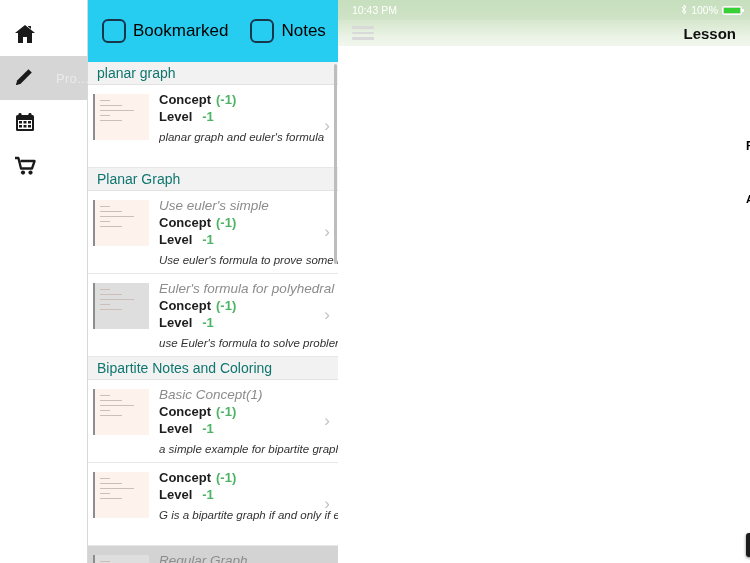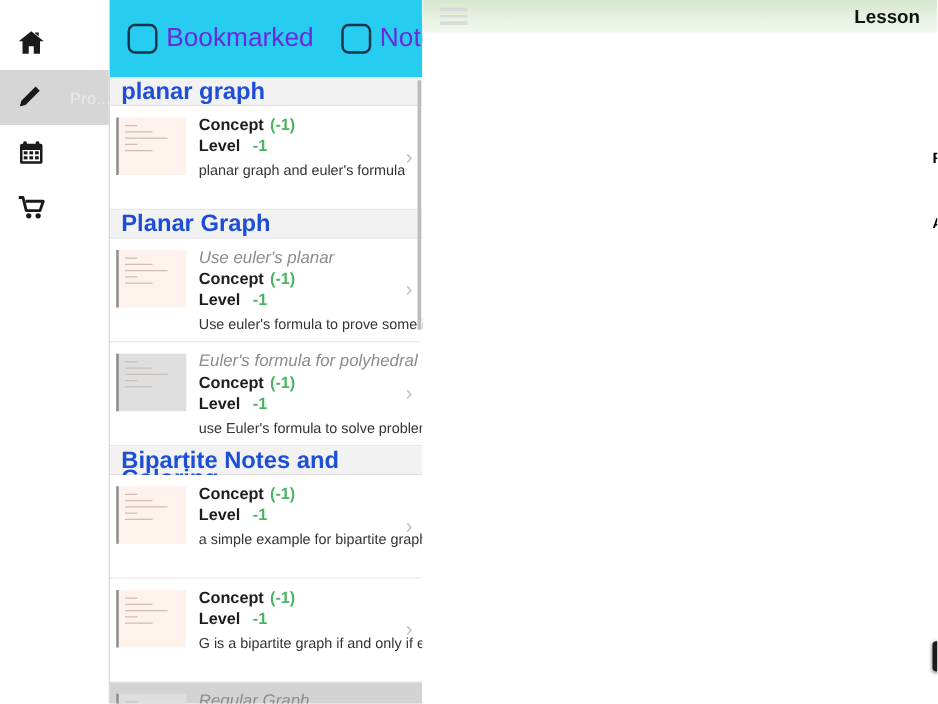--- a/index.html
+++ b/index.html
@@ -31,45 +31,45 @@
   
   .listpanel { width:250px; flex:0 0 250px; height:563px; background:#fff; position:relative; overflow:hidden; }
   .list-header {
     height:62px; background:#26cdf0; display:flex; align-items:center; gap:10px;
     padding-left:14px;
   }
   .cbwrap { display:flex; align-items:center; gap:7px; }
   .cbox {
     width:24px; height:24px; border:2.5px solid #17364a; border-radius:6px; background:#26cdf0;
   }
-  .cblabel { font-size:21px; color:#6d28d9; }
+  .cblabel { font-size:17px; color:#000000; }
   .section-head {
-    background:#f2f2f2; padding:4px 0 4px 9px; font-size:19px; color:#1d4ed8;
-    font-weight:700; border-bottom:1px solid #e2e2e2; height:23px; line-height:15px;
+    background:#f2f2f2; padding:4px 0 4px 9px; font-size:14px; color:#0f766e;
+    font-weight:400; border-bottom:1px solid #e2e2e2; height:23px; line-height:15px;
   }
   .row {
     position:relative; display:flex; padding:6px 0 7px 5px; background:#fff;
     border-bottom:1px solid #e7e7e7; min-height:83px;
   }
   .row.selected { background:#d3d3d3; }
   .thumb {
     width:56px; height:46px; flex:0 0 56px; margin-top:3px;
     background:#fdf3ec; border-left:2px solid #8d8d8d; overflow:hidden; position:relative;
   }
   .row.selected .thumb, .thumb.gray { background:#dedede; }
   .thumb .tl { position:absolute; background:#cbbfb7; height:1px; }
   .rowbody { flex:1; padding-left:10px; padding-right:20px; }
   .rowtitle {
     font-style:italic; font-size:13.5px; color:#8c8c8c; line-height:17px;
     white-space:nowrap; overflow:hidden;
   }
   .kv { font-size:13px; line-height:17px; color:#1d1d1d; font-weight:bold; }
   .kv .val { color:#4cb464; font-weight:bold; margin-left:5px; }
   .rowdesc {
-    font-size:11.5px; color:#333; margin-top:6px; white-space:nowrap; overflow:hidden;
+    font-size:11.5px; color:#333; margin-top:6px; white-space:nowrap; overflow:hidden;font-style:italic;
   }
   .chev {
     position:absolute; right:8px; top:50%; transform:translateY(-50%);
     color:#c2c2c2; font-size:17px; font-weight:300;
   }
   .scrollbar {
     position:absolute; right:1px; top:64px; width:3px; height:200px;
     background:#bdbdbd; border-radius:2px;
   }
 
@@ -204,21 +204,21 @@
         <div class="section-head">Planar Graph</div>
         <div class="row">
           <div class="thumb">
             <span class="tl" style="left: 5px; top: 6px; width: 10px;"></span>
             <span class="tl" style="left: 5px; top: 11px; width: 22px;"></span>
             <span class="tl" style="left: 5px; top: 16px; width: 34px;"></span>
             <span class="tl" style="left: 5px; top: 21px; width: 10px;"></span>
             <span class="tl" style="left: 5px; top: 26px; width: 22px;"></span>
           </div>
           <div class="rowbody">
-            <div class="rowtitle">Use euler's planar</div>
+            <div class="rowtitle">Use euler's simple</div>
             <div class="kv"><span>Concept</span><span class="val">(-1)</span></div>
             <div class="kv"><span>Level</span><span class="val" style="margin-left: 10px;">-1</span></div>
             <div class="rowdesc">Use euler's formula to prove some int...</div>
           </div>
           <span class="chev">›</span>
         </div>
         <div class="row">
           <div class="thumb gray">
             <span class="tl" style="left: 5px; top: 6px; width: 10px;"></span>
             <span class="tl" style="left: 5px; top: 11px; width: 22px;"></span>
@@ -237,20 +237,21 @@
         <div class="section-head">Bipartite Notes and Coloring</div>
         <div class="row">
           <div class="thumb">
             <span class="tl" style="left: 5px; top: 6px; width: 10px;"></span>
             <span class="tl" style="left: 5px; top: 11px; width: 22px;"></span>
             <span class="tl" style="left: 5px; top: 16px; width: 34px;"></span>
             <span class="tl" style="left: 5px; top: 21px; width: 10px;"></span>
             <span class="tl" style="left: 5px; top: 26px; width: 22px;"></span>
           </div>
           <div class="rowbody">
+            <div class="rowtitle">Basic Concept(1)</div>
             <div class="kv"><span>Concept</span><span class="val">(-1)</span></div>
             <div class="kv"><span>Level</span><span class="val" style="margin-left: 10px;">-1</span></div>
             <div class="rowdesc">a simple example for bipartite graph</div>
           </div>
           <span class="chev">›</span>
         </div>
         <div class="row">
           <div class="thumb">
             <span class="tl" style="left: 5px; top: 6px; width: 10px;"></span>
             <span class="tl" style="left: 5px; top: 11px; width: 22px;"></span>
@@ -272,20 +273,34 @@
           <div class="rowbody">
             <div class="rowtitle">Regular Graph</div>
           </div>
         </div>
       </div>
     <div class="scrollbar"></div>
   </div>
 
   <div class="content">
 
+    <div class="statusbar">
+      <span>10:43 PM</span>
+      <span class="status-right">
+        <span>
+          <svg width="6" height="11" viewBox="0 0 6 11">
+              <path d="M1 3 L5 8 L3 10 V1 L5 3 L1 8" stroke="#ffffff" stroke-width="1" fill="none"></path>
+            </svg>
+        </span>
+        <span>100%</span>
+        <span class="batt">
+            <i></i>
+          </span>
+      </span>
+    </div>
 
     <div class="navbar">
       <span class="hamburger">
           <span></span>
           <span></span>
           <span></span>
         </span>
       <span class="nav-title">Lesson</span>
     </div>
 

